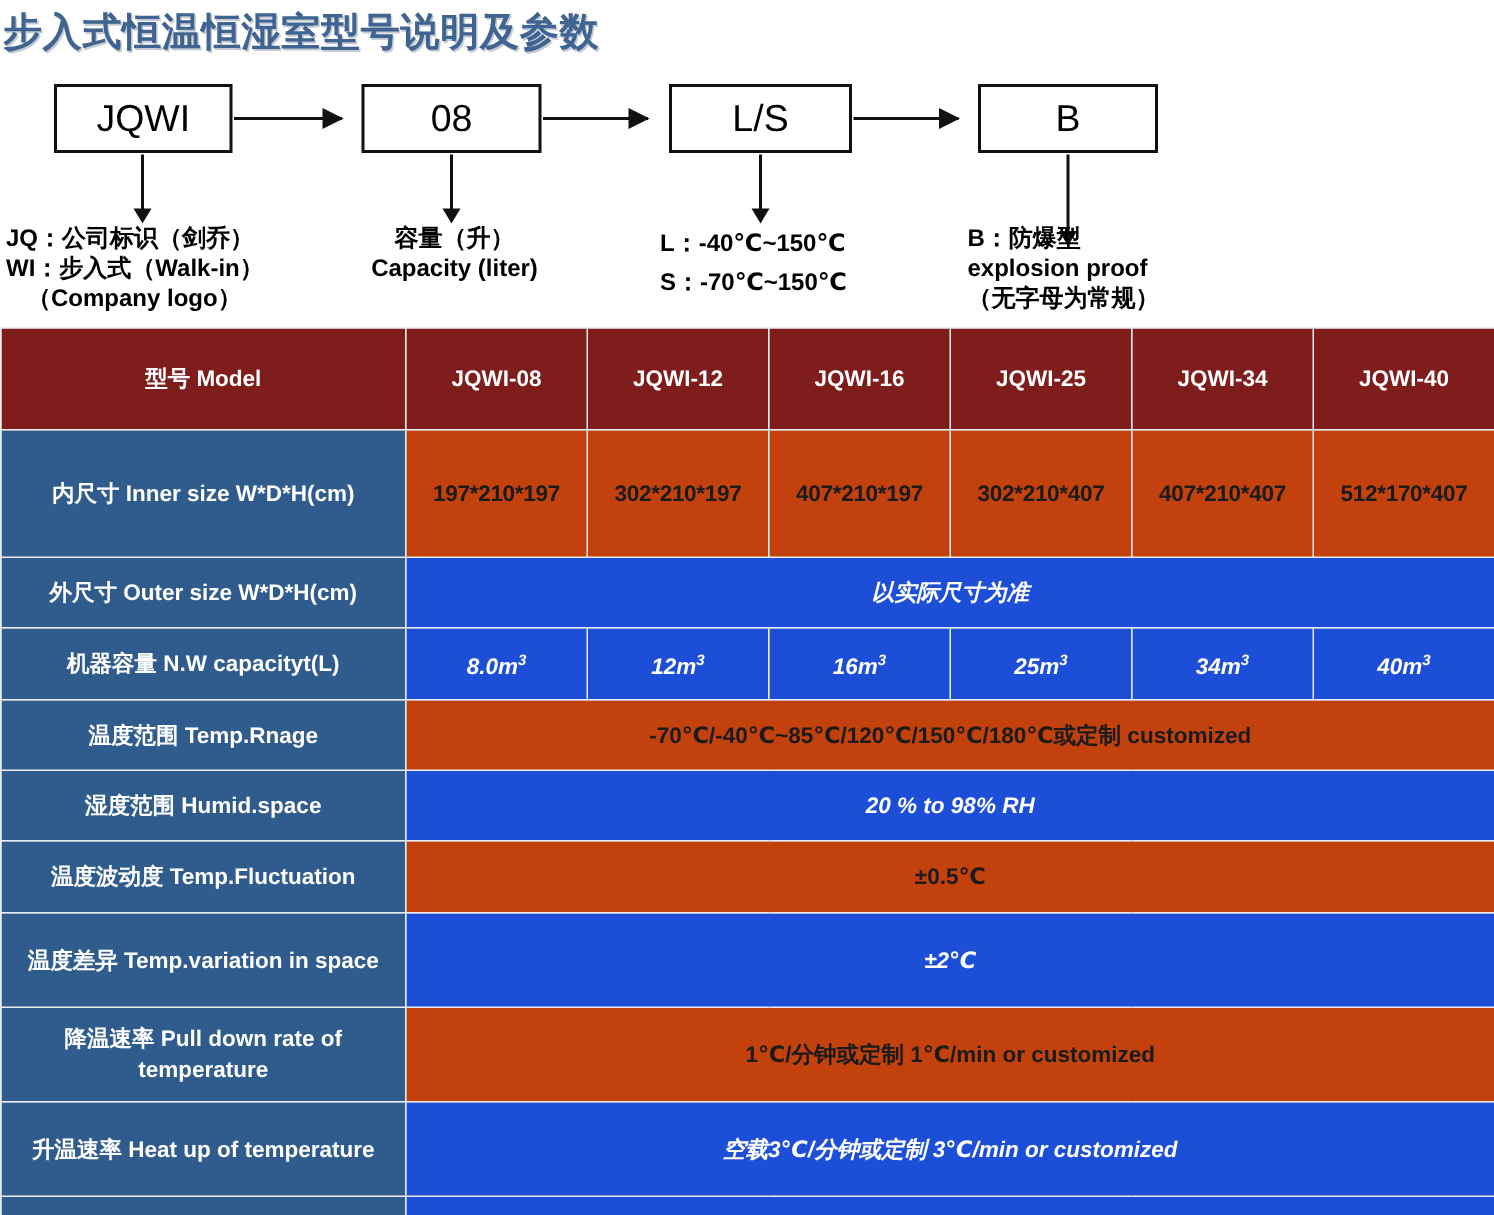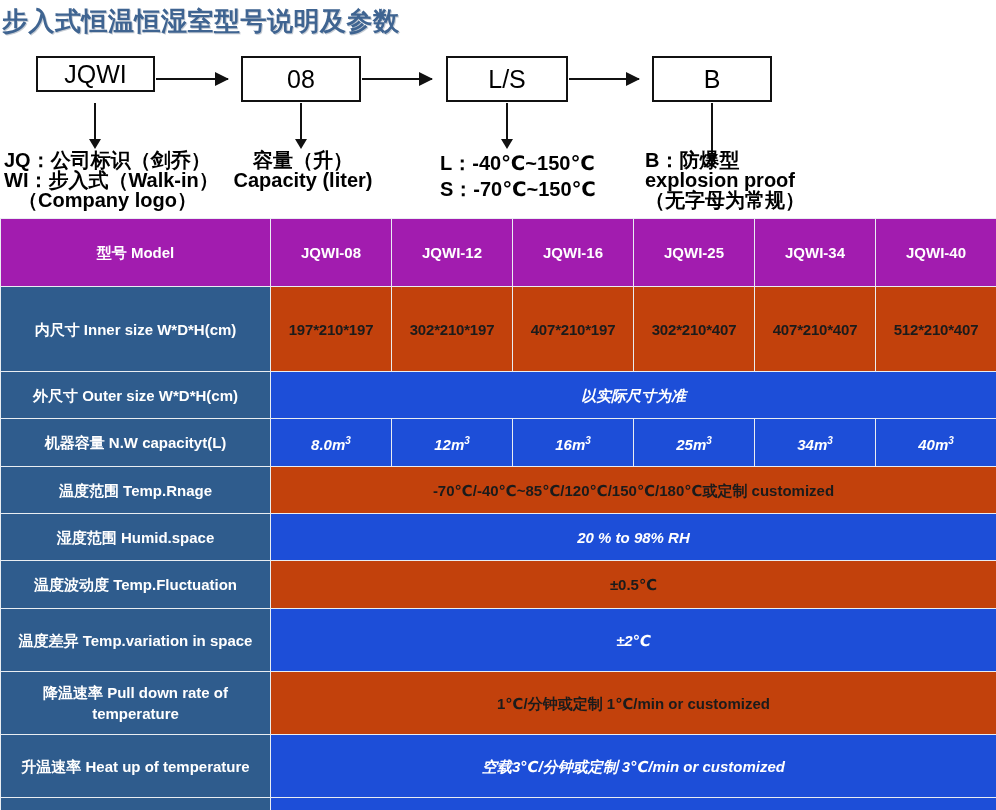--- a/index.html
+++ b/index.html
@@ -75,21 +75,21 @@
     left: -5px;
     bottom: -9px;
     width: 0;
     height: 0;
     border-top: 10px solid #111111;
     border-left: 6px solid transparent;
     border-right: 6px solid transparent;
   }
   .caption {
     position: absolute;
-    font-size: 20px;
+    font-size: 16px;
     font-weight: bold;
     color: #000000;
     line-height: 20px;
     white-space: nowrap;
   }
   .caption .ln { display: block; }
   .caption.center { text-align: center; }
 
   
   .spec-table {
@@ -109,21 +109,21 @@
     line-height: 21px;
   }
   .lbl {
     background: #2f5c8d;
     color: #ffffff;
     font-weight: bold;
     width: 270px;
     font-size: 15px;
   }
   .hdr {
-    background: #a21caf;
+    background: #7f1d1d;
     color: #ffffff;
     font-weight: bold;
     font-size: 17px;
     height: 63px;
   }
   .val-white {
     background: #c2410c;
     color: #1b1b1b;
     font-weight: bold;
   }
@@ -139,21 +139,21 @@
   }
   sup { font-size: 10px; vertical-align: super; }
 </style>
 </head>
 <body>
 
 <div class="page-title">步入式恒温恒湿室型号说明及参数</div>
 
 <div class="diagram">
 
-  <div class="flow-box" style="left:36px; top:14px; width:119px; height:36px;">
+  <div class="flow-box" style="left:36px; top:14px; width:119px; height:46px;">
     <span>JQWI</span>
   </div>
   <div class="flow-box" style="left:241px; top:14px; width:120px; height:46px;">
     <span>08</span>
   </div>
   <div class="flow-box" style="left:446px; top:14px; width:122px; height:46px;">
     <span>L/S</span>
   </div>
   <div class="flow-box" style="left:652px; top:14px; width:120px; height:46px;">
     <span>B</span>
@@ -211,21 +211,21 @@
         <td class="hdr">JQWI-34</td>
         <td class="hdr">JQWI-40</td>
       </tr>
       <tr style="height: 85px; padding-left: 32px;">
         <td class="lbl">内尺寸 Inner size W*D*H(cm)</td>
         <td class="val-white dim">197*210*197</td>
         <td class="val-white dim">302*210*197</td>
         <td class="val-white dim">407*210*197</td>
         <td class="val-white dim">302*210*407</td>
         <td class="val-white dim">407*210*407</td>
-        <td class="val-white dim">512*210*407</td>
+        <td class="val-white dim">512*170*407</td>
       </tr>
       <tr style="height: 47px;">
         <td class="lbl">外尺寸 Outer size W*D*H(cm)</td>
         <td class="val-blue" colspan="6">以实际尺寸为准</td>
       </tr>
       <tr style="height: 48px;">
         <td class="lbl">机器容量 N.W capacityt(L)</td>
         <td class="val-blue">8.0m<sup>3</sup></td>
         <td class="val-blue">12m<sup>3</sup></td>
         <td class="val-blue">16m<sup>3</sup></td>

